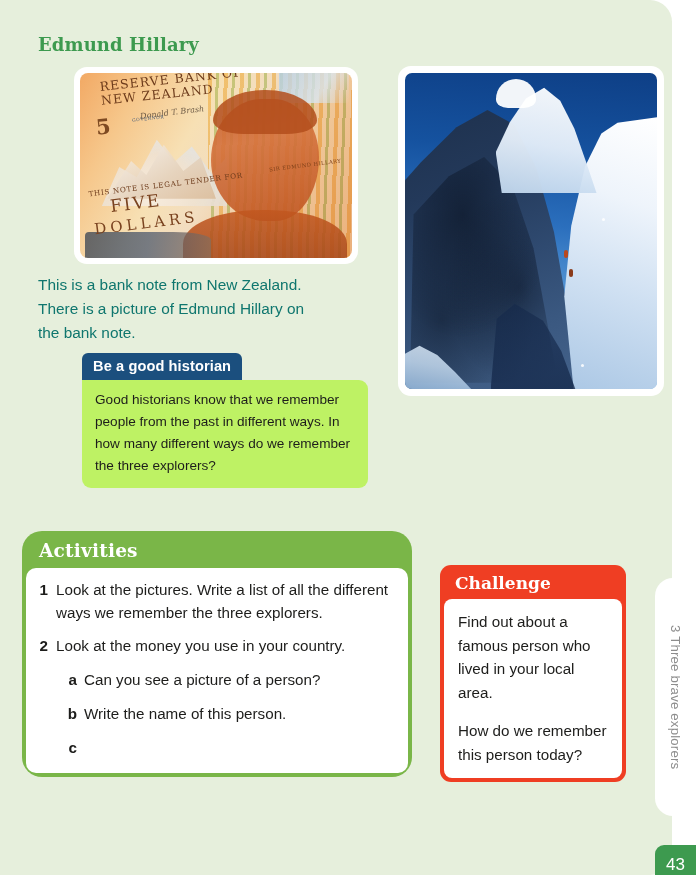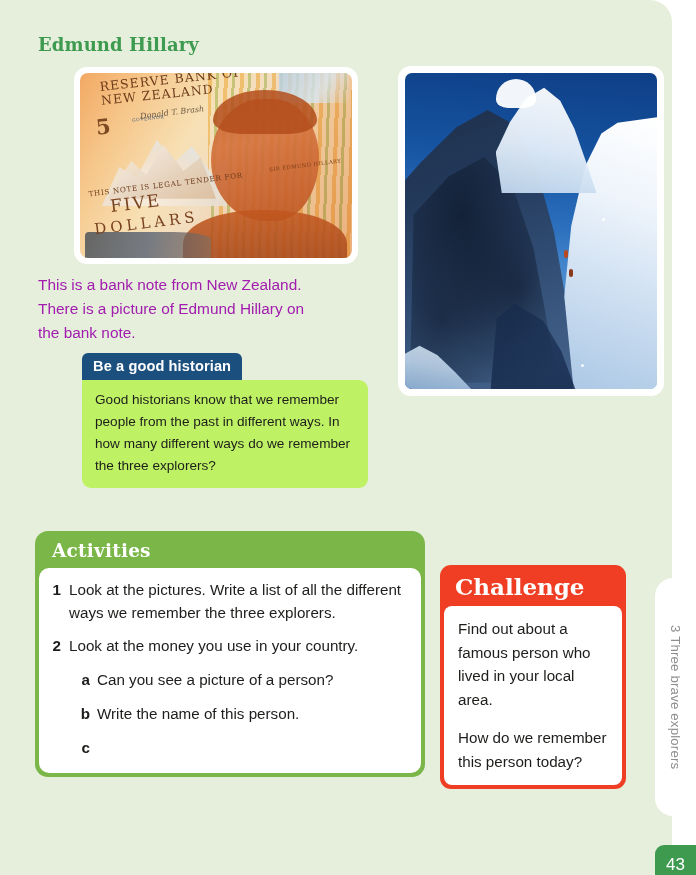--- a/index.html
+++ b/index.html
@@ -238,21 +238,21 @@
   }
 
   
   #banknote-caption {
     position: absolute;
     left: 38px;
     top: 258px;
     width: 290px;
     font-size: 15.4px;
     line-height: 1.54;
-    color: #a21caf;
+    color: #0f766e;
   }
 
   
   #historian-box {
     position: absolute;
     left: 34px;
     top: 353px;
     width: 286px;
     padding-left: 48px;
   }
@@ -389,25 +389,25 @@
     top: 395px;
     width: 272px;
     font-size: 15.4px;
     line-height: 1.55;
     color: #1d1d1b;
   }
 
   
   #activities-box {
     position: absolute;
-    left: 35px;
+    left: 22px;
     top: 531px;
     width: 390px;
     background: #7ab648;
-    border-radius: 13px;
+    border-radius: 20px;
     padding: 4px;
     box-sizing: border-box;
   }
   #activities-header {
     color: #ffffff;
     font-family: "DejaVu Serif", serif;
     font-weight: bold;
     font-size: 18.5px;
     padding: 5px 0 7px 13px;
     letter-spacing: .2px;
@@ -458,21 +458,21 @@
     width: 186px;
     background: #ef3e23;
     border-radius: 11px;
     padding: 4px;
     box-sizing: border-box;
   }
   #challenge-header {
     color: #ffffff;
     font-family: "DejaVu Serif", serif;
     font-weight: bold;
-    font-size: 23px;
+    font-size: 17px;
     padding: 4px 0 6px 11px;
   }
   #challenge-body {
     background: #ffffff;
     border-radius: 8px;
     padding: 11px 12px 12px 14px;
   }
   .challenge-para {
     font-size: 15.2px;
     line-height: 1.56;

